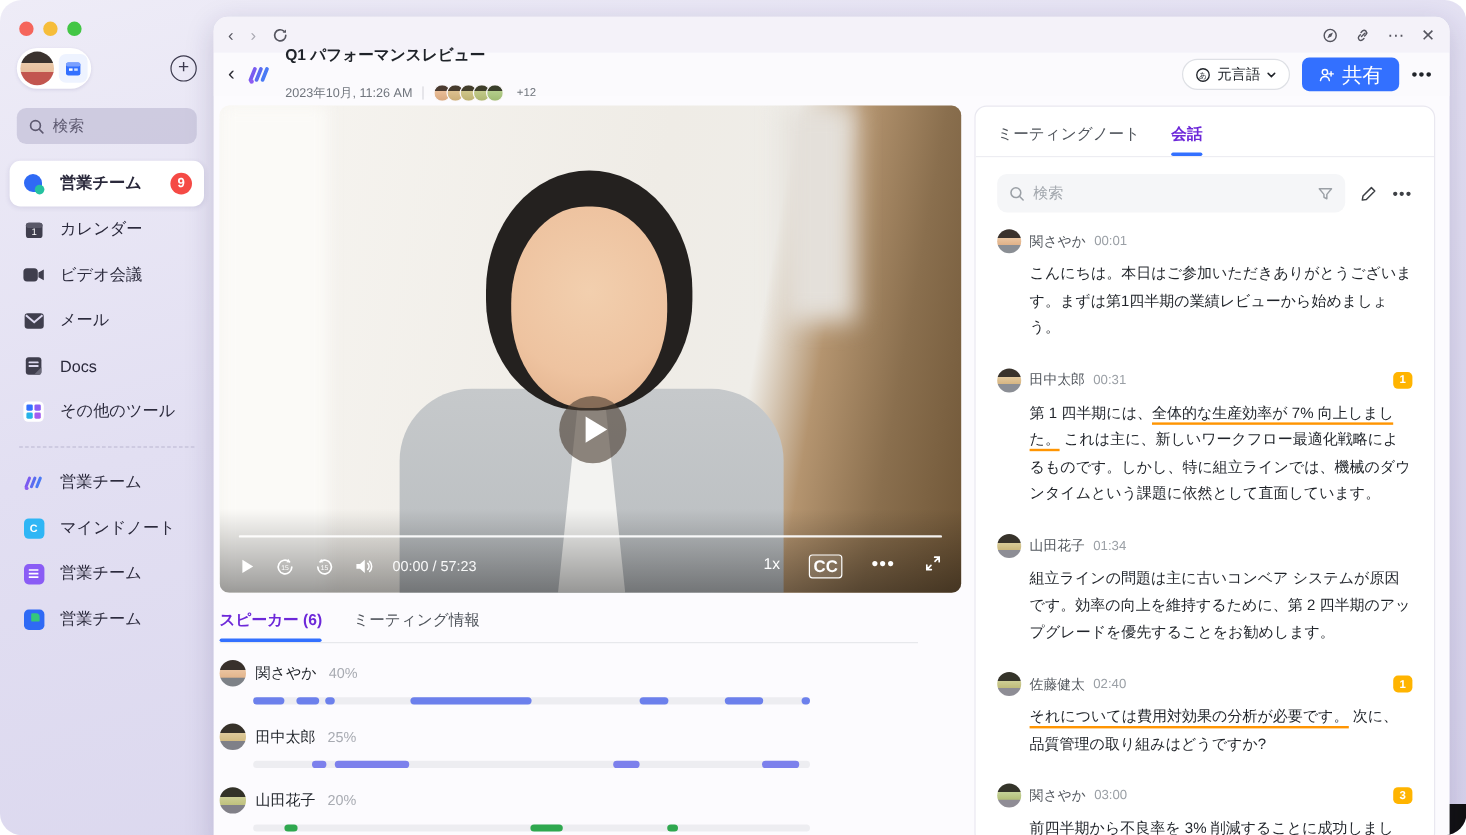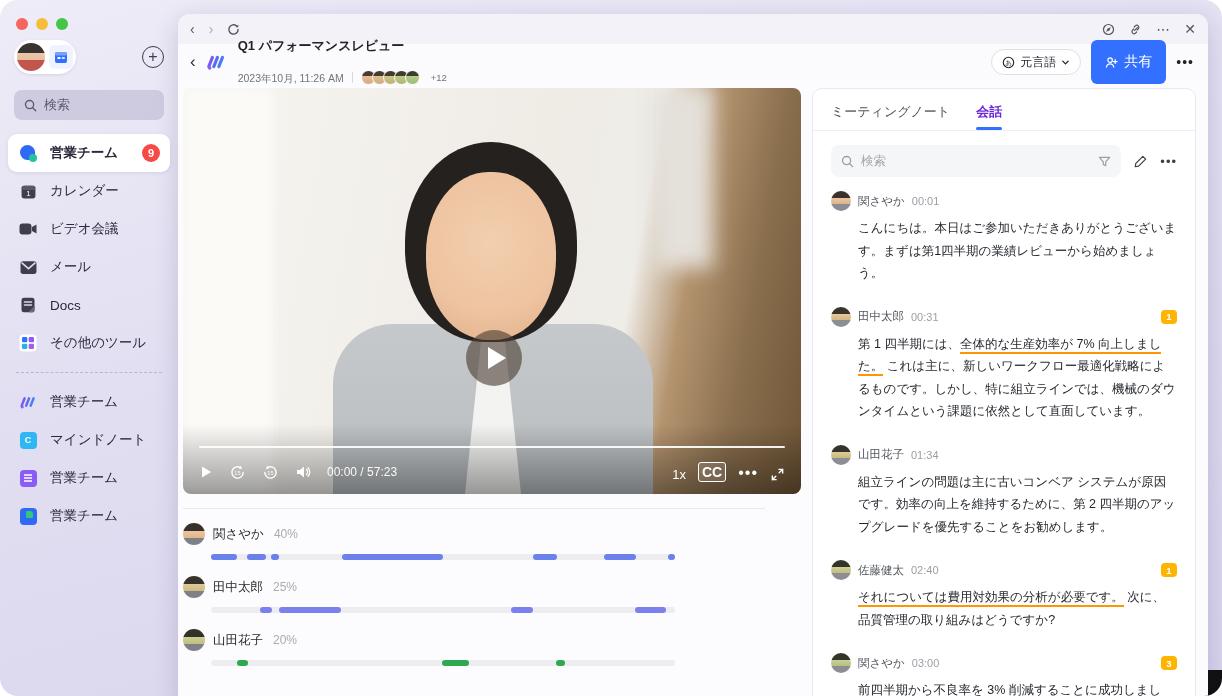--- a/index.html
+++ b/index.html
@@ -55,22 +55,22 @@
   .doc-sub { font-size:10.5px; color:#70757d; display:flex; align-items:center; gap:8px; margin-top:17px; }
   .sub-divider { width:1px; height:11px; background:#d8d8de; }
   .avatar-row { display:flex; align-items:center; }
   .avatar-row .av { width:15px; height:15px; border-radius:50%; border:1.5px solid #fbfafd; margin-left:-4px;
     background:linear-gradient(180deg,#4a3a30 0%,#4a3a30 38%,#e9bd97 38%,#d9a87f 100%); }
   .avatar-row .av:first-child{ margin-left:0; }
   .overflow-label { font-size:9.5px; color:#70757d; margin-left:3px; }
   .header-right { margin-left:auto; display:flex; align-items:center; gap:10px;justify-content:space-between; }
   .lang-pill { height:26px; border:1px solid #dee0e5; background:#fff; border-radius:14px; display:flex; align-items:center;
     gap:5px; padding:0 10px; font-size:12px; color:#1f2329; }
-  .share-btn { height:44px; background:#3370ff; color:#fff; border-radius:6px; display:flex; align-items:center;
-    gap:6px; padding:0 14px; font-size:14px; }
+  .share-btn { height:28px; background:#3370ff; color:#fff; border-radius:6px; display:flex; align-items:center;
+    gap:6px; padding:0 14px; font-size:17px; }
   .more-dots { color:#1f2329; font-size:14px; letter-spacing:1px; }
 
   .content { position:absolute; top:66px; left:0; right:0; bottom:0; }
 
   
   .video { position:absolute; left:5px; top:8px; width:618px; height:406px; border-radius:8px; overflow:hidden;
     background:linear-gradient(100deg,#f7f5f1 0%,#efece6 55%,#efede8 70%,#b4946f 78%,#8a6f4e 88%,#6e5536 100%); }
   .bg-blur1 { position:absolute; left:0; top:0; width:90px; height:100%; background:#fbfaf7; filter:blur(6px); }
   .bg-blur2 { position:absolute; left:470px; top:0; width:60px; height:180px; background:#e4e0da; filter:blur(10px); }
   .person-hair { position:absolute; left:222px; top:54px; width:172px; height:200px; border-radius:50% 50% 46% 46%; background:#24211f; }
@@ -81,21 +81,21 @@
   .person-shirt { position:absolute; left:282px; top:246px; width:56px; height:160px; background:#f3f3f1;
     clip-path:polygon(30% 0,70% 0,100% 100%,0 100%); }
   .play-overlay { position:absolute; left:283px; top:242px; width:56px; height:56px; border-radius:50%;
     background:rgba(74,62,50,.62); display:flex; align-items:center; justify-content:center; }
   .play-tri { width:0; height:0; border-left:18px solid #fff; border-top:11px solid transparent; border-bottom:11px solid transparent; margin-left:5px; }
   .vid-shade { position:absolute; left:0; right:0; bottom:0; height:70px; background:linear-gradient(180deg,rgba(0,0,0,0) 0%,rgba(0,0,0,.38) 100%); }
   .vid-progress { position:absolute; left:16px; right:16px; bottom:46px; height:2.5px; background:rgba(255,255,255,.92); border-radius:2px; }
   .vid-controls { position:absolute; left:0; right:0; bottom:0; height:44px; display:flex; align-items:center; padding:0 16px; gap:16px; color:#fff; }
   .vc-ic { display:flex; align-items:center; justify-content:center; }
   .vc-time { font-size:12px; color:#fff; opacity:.95; }
-  .vc-right { margin-left:auto; display:flex; align-items:flex-end; gap:12px; }
+  .vc-right { margin-left:auto; display:flex; align-items:flex-start; gap:24px; }
   .vc-speed { font-size:13px; }
   .vc-cc { border:1.5px solid #fff; border-radius:3px; font-size:14px; font-weight:bold; padding:1px 3px; background:rgba(255,255,255,.12); }
   .rot15 { position:relative; font-size:15px; }
 
   
   .speak-section { position:absolute; left:5px; top:428px; width:582px; }
   .tabs { display:flex; gap:26px; font-size:13px; color:#51565d; }
   .tab { padding-bottom:9px; position:relative; }
   .tab.active { color:#6d28d9; font-weight:bold; }
   .tab.active::after { content:""; position:absolute; left:0; right:0; bottom:0; height:3px; border-radius:2px; background:#3370ff; }
@@ -391,20 +391,24 @@
             <span class="vc-ic">
               <svg width="15" height="15" viewBox="0 0 16 16">
                   <path d="M9.5 2.5h4v4M6.5 13.5h-4v-4M13.5 2.5L9.8 6.2M2.5 13.5l3.7-3.7" fill="none" stroke="#fff" stroke-width="1.5" stroke-linecap="round"></path>
                 </svg>
             </span>
           </span>
         </div>
       </div>
 
       <div class="speak-section">
+        <div class="tabs" id="speaker-tabs">
+            <span class="tab active">スピーカー (6)</span>
+            <span class="tab">ミーティング情報</span>
+          </div>
         <div class="tabs-divider"></div>
         <div class="speakers" id="speakers-list">
             <div class="sp-row">
               <div class="sp-head">
                 <span class="sp-av" style="filter:hue-rotate(0deg)"></span>
                 <span class="sp-name">関さやか</span>
                 <span class="sp-pct">40%</span>
               </div>
               <div class="sp-track">
                 <span class="sp-seg" style="left: 0%; width: 5.7%; background: rgb(108, 128, 236);"></span>

